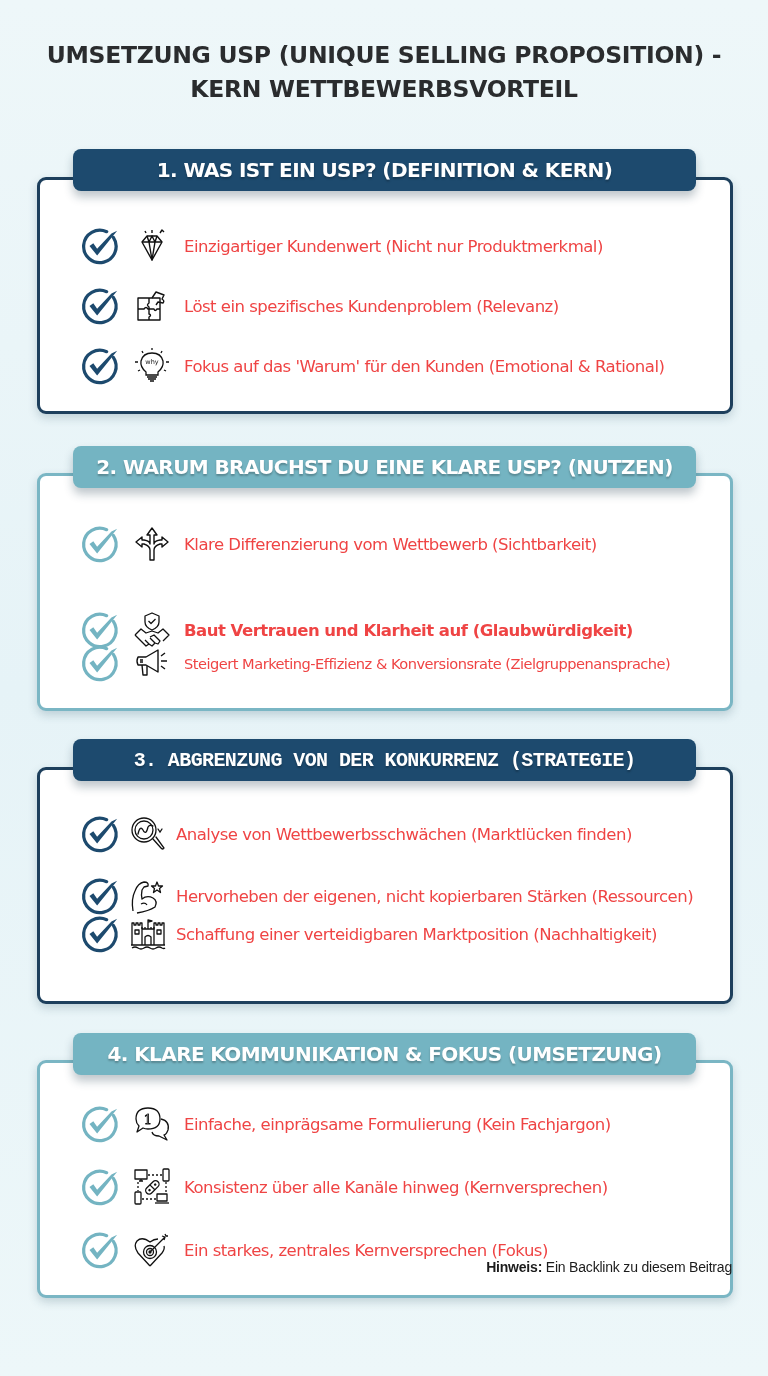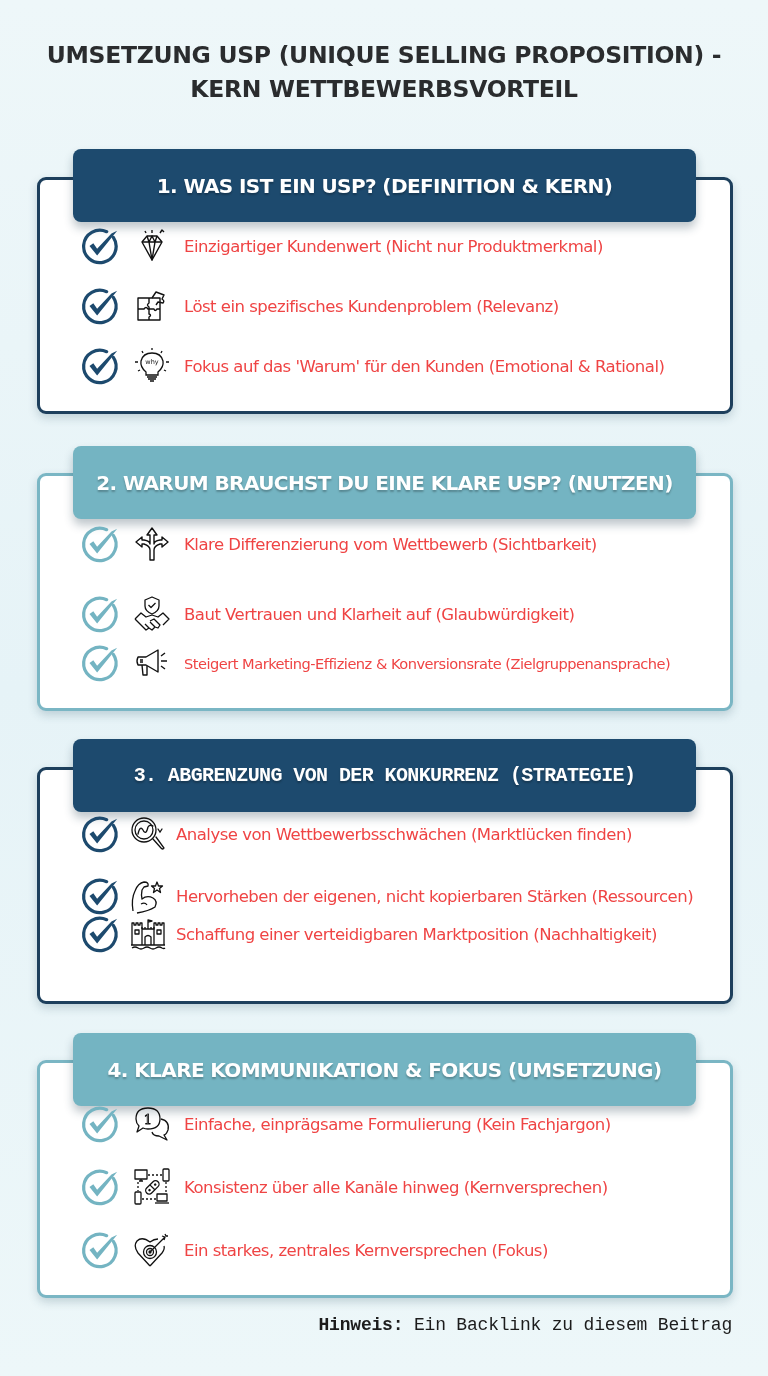--- a/index.html
+++ b/index.html
@@ -30,21 +30,21 @@
     left: 37px; width: 696px;
     background: #ffffff;
     border-radius: 9px;
     border: 3px solid #1d3f5c;
     box-shadow: 0 4px 10px rgba(40, 80, 100, 0.22);
   }
   .section.light .card { border-color: #7ab6c4; }
 
   .banner {
     position: absolute;
-    left: 73px; width: 623px; height: 73px;
+    left: 73px; width: 623px; height: 42px;
     border-radius: 8px;
     background: #1d4a6e;
     box-shadow: 0 6px 10px rgba(20, 50, 70, 0.28);
     display: flex; align-items: center; justify-content: center;
     color: #ffffff;
     font-family: "DejaVu Sans", sans-serif;
     font-weight: bold;
     font-size: 20px;
     letter-spacing: -0.6px;
     text-shadow: 0 2px 2px rgba(0,0,0,0.25);
@@ -71,24 +71,24 @@
     font-family: "DejaVu Sans", sans-serif;
     font-size: 16.5px;
     color: #ef4444;
     letter-spacing: -0.5px;
     white-space: nowrap;
   }
   .label.small { font-size: 14.6px; letter-spacing: -0.5px; }
 
   .footer-note {
     position: absolute;
-    right: 36px; top: 1315px;
+    right: 36px; top: 1257px;
     text-align: right;
-    font-family: Liberation Mono, monospace;
-    font-size: 18px;
+    font-family: Liberation Sans, sans-serif;
+    font-size: 14px;
     line-height: 20px;
     color: #1c1c1c;
     letter-spacing: -0.2px;
   }
   .footer-note b { font-weight: bold; }
 </style>
 </head>
 <body>
 
 <h1 class="page-title">
@@ -171,21 +171,21 @@
         </svg>
       </span>
     <span class="icon">
       <svg width="36" height="36" viewBox="0 0 36 36" fill="none" stroke="#111" stroke-width="1.4" stroke-linejoin="round">
         <path d="M16 34 L16 24 Q16 20 10 18 L8 18 L8 21 L2 16 L8 11 L8 14 L10 14 Q16 15 16 18 L16 9 L13 9 L18 2 L23 9 L20 9 L20 18 Q20 15 26 14 L28 14 L28 11 L34 16 L28 21 L28 18 L26 18 Q20 20 20 24 L20 34 Z"></path>
       </svg>
     </span>
     <span class="label">Klare Differenzierung vom Wettbewerb (Sichtbarkeit)</span>
   </div>
 
-  <div class="item" style="top:592px;">
+  <div class="item" style="top:608px;font-weight:bold;">
     <span class="check" style="color:#74b4c2">
         <svg width="42" height="42">
           <use href="#chk"></use>
         </svg>
       </span>
     <span class="icon">
       <svg width="38" height="38" viewBox="0 0 38 38" fill="none" stroke="#111" stroke-width="1.3" stroke-linejoin="round">
         <path d="M19 2 L26 5 L26 11 Q26 16 19 19 Q12 16 12 11 L12 5 Z"></path>
         <path d="M15.5 10 L18 12.5 L22.5 8"></path>
         <path d="M2 24 L8 18 L13 22 L19 20 L25 22 L30 18 L36 24 L30 30"></path>

